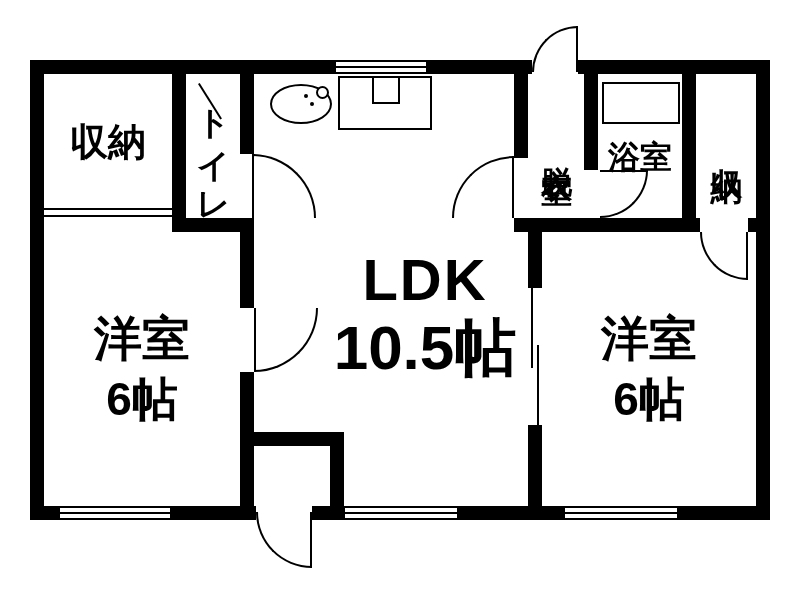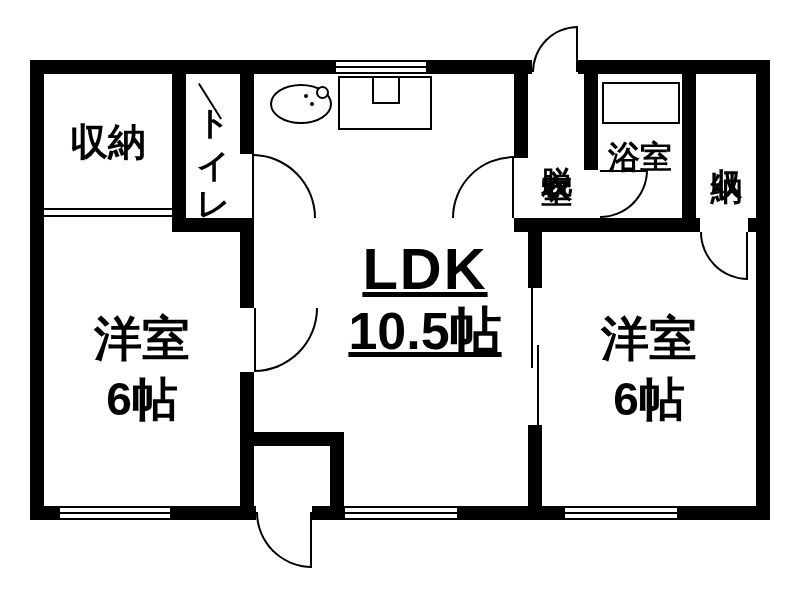--- a/index.html
+++ b/index.html
@@ -97,23 +97,23 @@
   <div class="outline" style="left:602px;top:82px;width:78px;height:42px;"></div>
 
   <div class="label" style="left:44px;top:74px;width:128px;height:136px;font-size:38px;">
     <span>収納</span>
   </div>
 
   <div class="label vert" style="left:186px;top:74px;width:54px;height:146px;font-size:33px;">
     <span>トイレ</span>
   </div>
 
-  <div class="label col" style="left:300px;top:226px;width:250px;height:146px;text-decoration:underline;">
+  <div class="label col" style="left:300px;top:242px;width:250px;height:146px;">
     <div style="font-size:58px;letter-spacing:2px;">LDK</div>
-    <div style="font-size:52px;">10.5帖</div>
+    <div style="font-size:62px;">10.5帖</div>
   </div>
 
   <div class="label vert" style="left:528px;top:74px;width:56px;height:146px;font-size:31px;">
     <span>脱衣室</span>
   </div>
 
   <div class="label" style="left:598px;top:128px;width:84px;height:60px;font-size:32px;align-items:center;">
     <span>浴室</span>
   </div>
 

